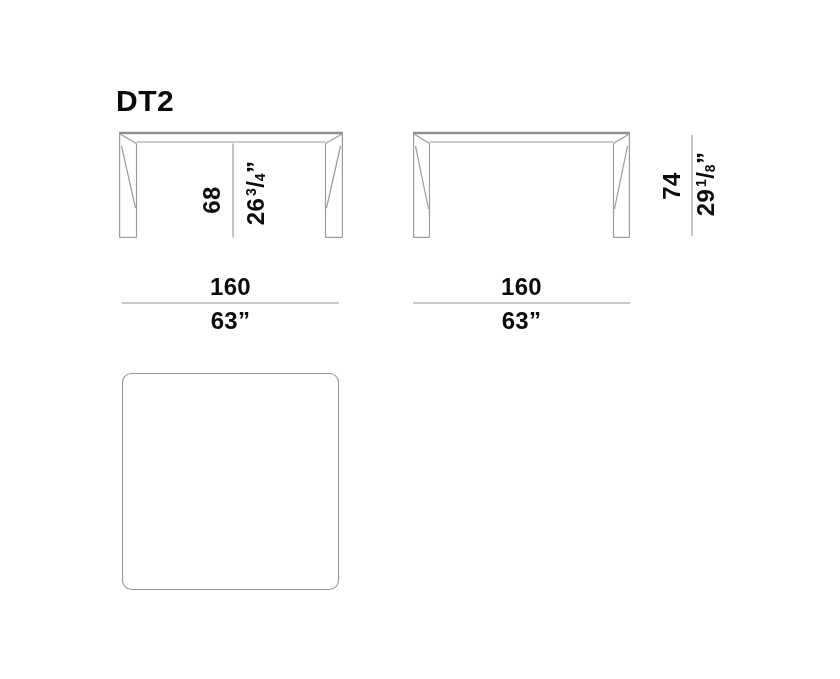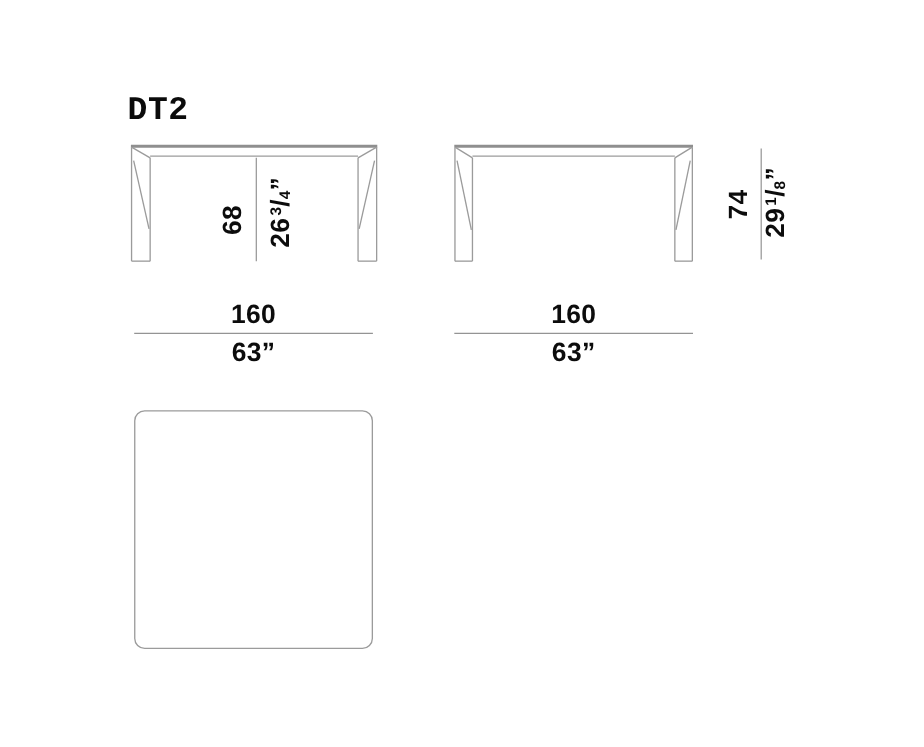--- a/index.html
+++ b/index.html
@@ -12,21 +12,20 @@
     overflow: hidden;
   }
   .title {
     position: absolute;
     left: 116px;
     top: 84px;
     font-size: 30px;
     font-weight: 700;
     color: #0b0b0b;
     letter-spacing: 0.5px;
-    font-family: Liberation Mono, monospace;
   }
   svg.linework { position: absolute; left: 0; top: 0; }
   svg.linework line, svg.linework rect {
     stroke: #9b9b9b;
     stroke-width: 1.2;
     fill: none;
   }
   svg.linework line.edge { stroke: #8f8f8f; stroke-width: 2.6; }
   svg.linework line.dimline { stroke: #949494; stroke-width: 1.1; }
   .dim {

